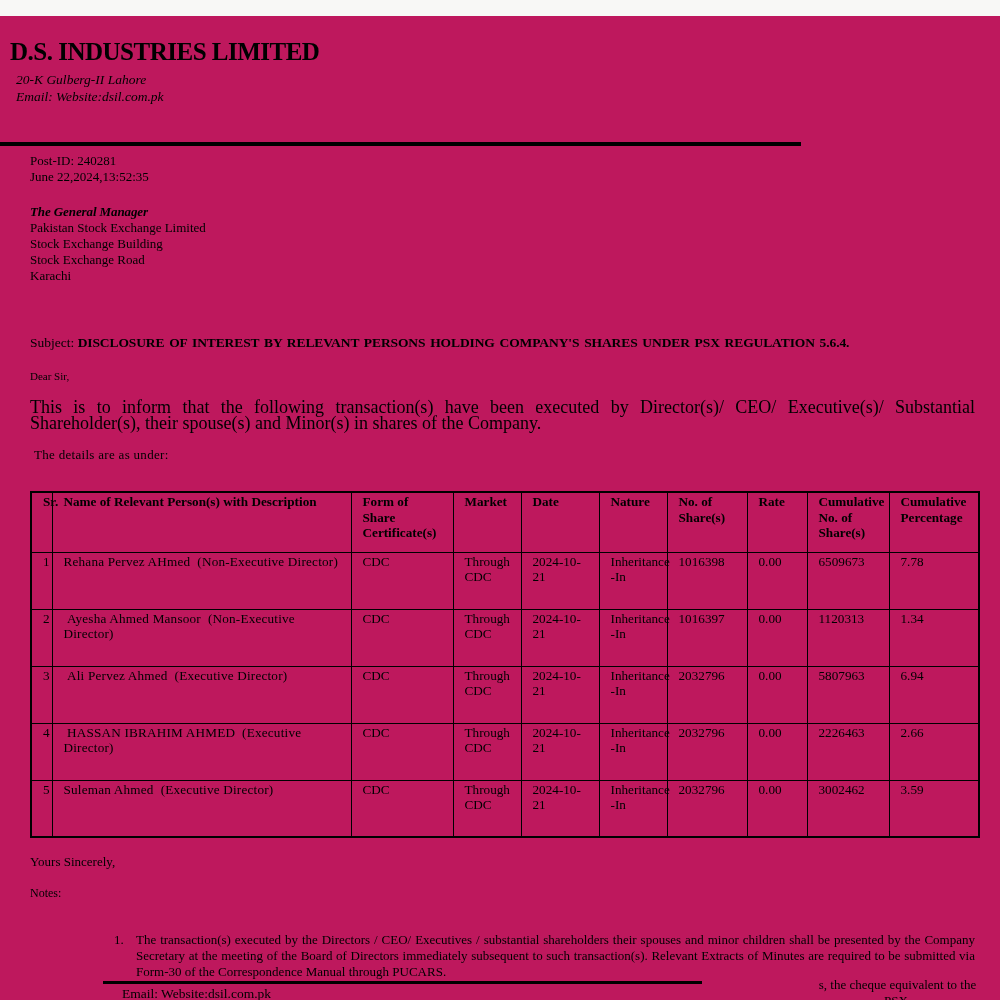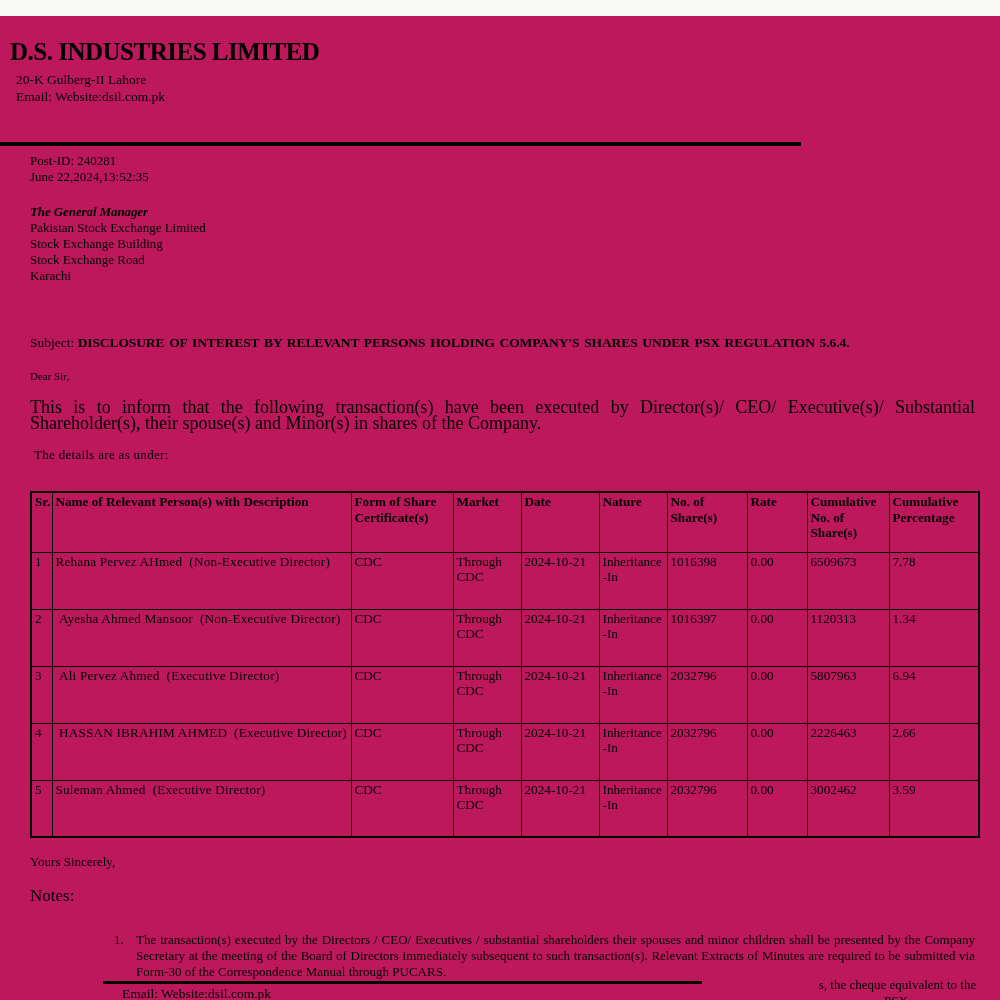--- a/index.html
+++ b/index.html
@@ -5,49 +5,49 @@
   html,body { margin:0; padding:0; background:#f8f8f6; }
   .page {
     position:relative; width:1000px; height:1000px;
     background:#be185d; color:#000;
     font-family:"Liberation Serif","DejaVu Serif",serif;
     overflow:hidden; margin:16px auto;
   }
   .abs { position:absolute; }
 
   .company-name { left:10px; top:22px; font-size:25px; font-weight:bold; letter-spacing:-0.5px; white-space:nowrap; }
-  .address { left:16px; top:55px; font-size:13.5px; line-height:17px; white-space:nowrap; }
+  .address { left:16px; top:55px; font-size:13.5px; line-height:17px; white-space:nowrap;font-style:italic; }
   .top-rule { left:0; top:126px; width:801px; height:4px; background:#000; }
 
   .meta { left:30px; top:137px; font-size:13px; line-height:16px; white-space:nowrap; }
   .recipient { left:30px; top:188px; font-size:13px; line-height:16px; white-space:nowrap; }
   .recipient .mgr { font-weight:bold; letter-spacing:-0.1px;font-style:italic; }
 
   .subject { left:30px; top:319px; width:930px; font-size:13.5px; }
   .subject .subj-bold { font-weight:bold; letter-spacing:-0.1px; word-spacing:1.5px; }
   .salutation { left:30px; top:354px; font-size:11px; }
   .body-par { left:30px; top:384px; width:945px; font-size:18px; line-height:15.5px; text-align:justify; }
   .details-intro { left:34px; top:431px; font-size:13px; letter-spacing:0.3px;text-align:center; }
 
   .tbl-wrap { left:30px; top:475px; }
   table.disclosure { border-collapse:collapse; table-layout:fixed; width:948px; border:2px solid #000; }
   table.disclosure th, table.disclosure td {
-    border:1px solid #000; vertical-align:top; padding:1px 3px;
+    border:1px solid #000; vertical-align:top; padding:1px 11px;
     font-family:"Liberation Serif","DejaVu Serif",serif;
   }
   table.disclosure th { font-weight:bold; text-align:left; font-size:13.2px; line-height:15.5px; }
   th.sr-h { vertical-align:middle; padding-left:1px; padding-right:0; }
   tr.hdr-row { height:60px; }
   tr.body-row { height:57px; }
   td { font-size:13.2px; line-height:15px; }
   td.name-cell { white-space:pre-wrap; letter-spacing:0.2px; }
   td.nature-cell { padding-top:17px; white-space:pre-line; }
 
   .closing { left:30px; top:838px; font-size:13px; }
-  .notes-label { left:30px; top:870px; font-size:17px; }
+  .notes-label { left:30px; top:870px; font-size:12px; }
   .notes-item { left:114px; top:916px; width:861px; display:flex; font-size:13px; line-height:16px; }
   .notes-item .num { flex:0 0 22px; }
   .notes-item .txt { flex:1; text-align:justify; }
 
   .page2-fragment { left:795px; top:961px; width:205px; font-size:13px; line-height:16px; white-space:pre-line;text-align:center; }
 
   .footer-rule { left:103px; top:965px; width:599px; height:3px; background:#000; }
   .footer-email { left:122px; top:970px; font-size:13.5px; white-space:nowrap; }
 
   .remnant { position:absolute; width:3px; height:3px; background:#1a1a1a; top:996px; }

